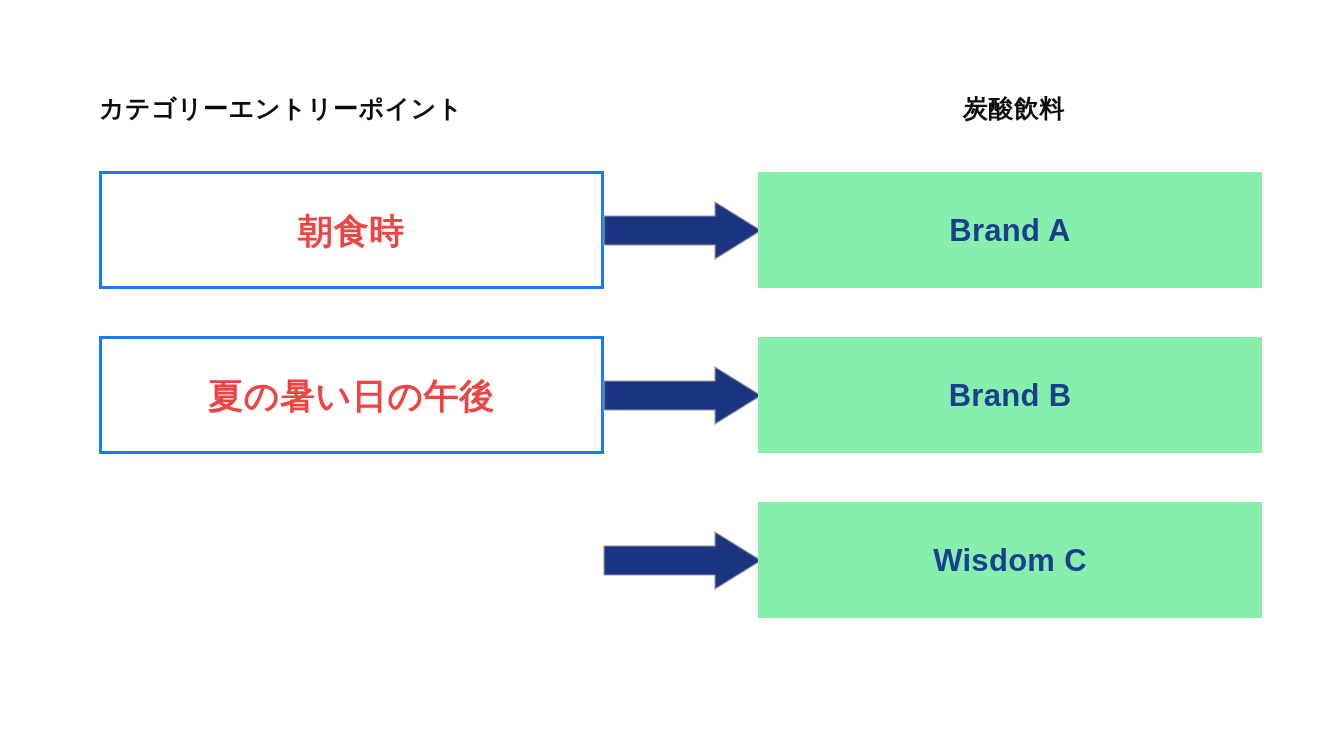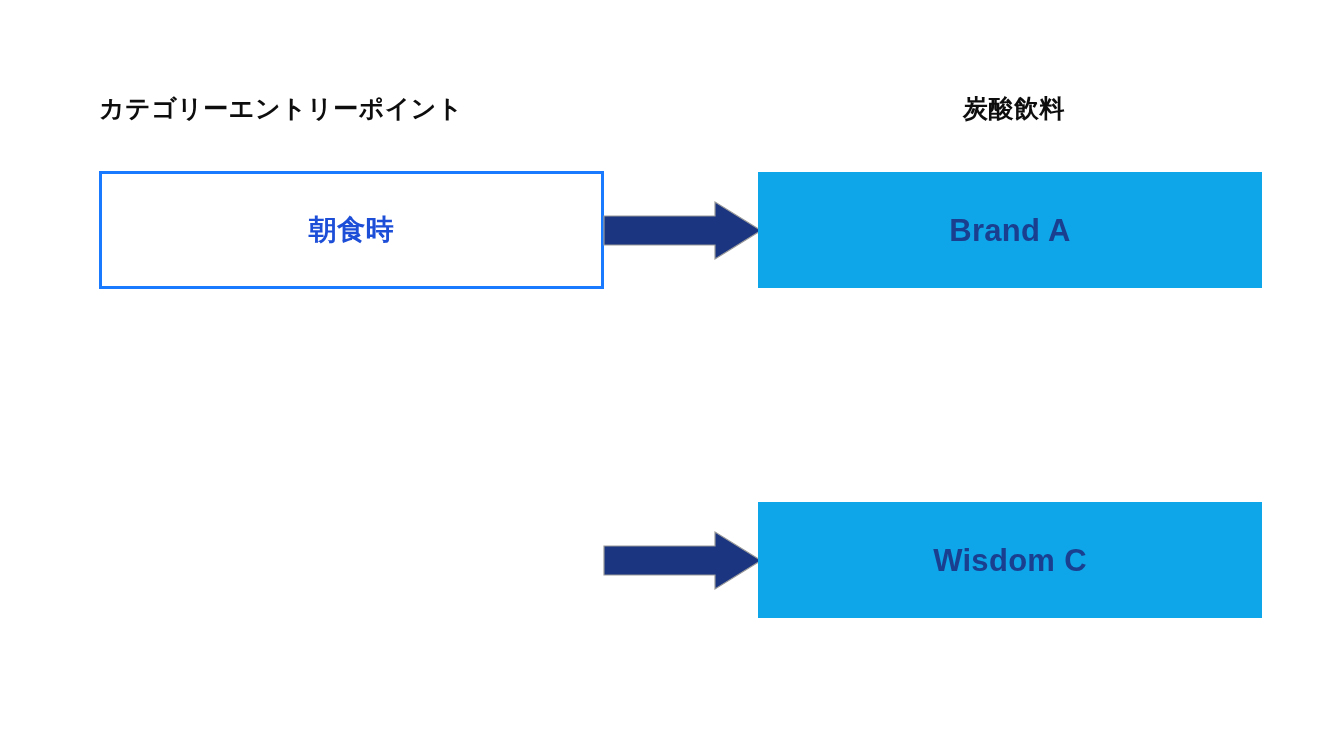--- a/index.html
+++ b/index.html
@@ -52,23 +52,23 @@
     width: 505px;
     height: 118px;
     box-sizing: border-box;
     border: 3px solid #1a7aff;
     background: #ffffff;
     display: flex;
     align-items: center;
     justify-content: center;
   }
   .cep-label {
-    font-size: 28px;
+    font-size: 35px;
     font-weight: bold;
-    color: #1d4ed8;
+    color: #ef4444;
     letter-spacing: 0.5px;
     white-space: nowrap;
     line-height: 1;
     text-align: right;
   }
 
   
   .arrow {
     position: absolute;
     left: 604px;
@@ -78,21 +78,21 @@
     overflow: visible;
   }
 
   
   .brand-box {
     position: absolute;
     left: 758px;
     top: 1px;
     width: 504px;
     height: 116px;
-    background: #0ea5e9;
+    background: #86efac;
     display: flex;
     align-items: center;
     justify-content: center;
   }
   .brand-label {
     font-size: 31px;
     font-weight: bold;
     color: #1b3f8f;
     letter-spacing: 0.3px;
     white-space: nowrap;
@@ -123,20 +123,31 @@
       <span class="cep-label">朝食時</span>
     </div>
     <svg class="arrow" viewBox="0 0 157 57">
       <polygon points="0,14 111,14 111,0 157,28.5 111,57 111,43 0,43" fill="#1b3580" stroke="#9a9a9a" stroke-width="1.2"></polygon>
     </svg>
     <div class="brand-box">
       <span class="brand-label">Brand A</span>
     </div>
   </div>
 
+  <div class="row row-2">
+    <div class="cep-box">
+      <span class="cep-label">夏の暑い日の午後</span>
+    </div>
+    <svg class="arrow" viewBox="0 0 157 57">
+      <polygon points="0,14 111,14 111,0 157,28.5 111,57 111,43 0,43" fill="#1b3580" stroke="#9a9a9a" stroke-width="1.2"></polygon>
+    </svg>
+    <div class="brand-box">
+      <span class="brand-label">Brand B</span>
+    </div>
+  </div>
 
   <div class="row row-3">
     <svg class="arrow" viewBox="0 0 157 57">
       <polygon points="0,14 111,14 111,0 157,28.5 111,57 111,43 0,43" fill="#1b3580" stroke="#9a9a9a" stroke-width="1.2"></polygon>
     </svg>
     <div class="brand-box">
       <span class="brand-label">Wisdom C</span>
     </div>
   </div>
 

